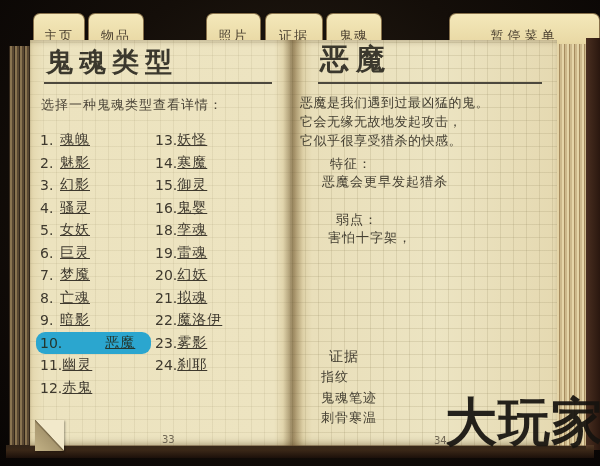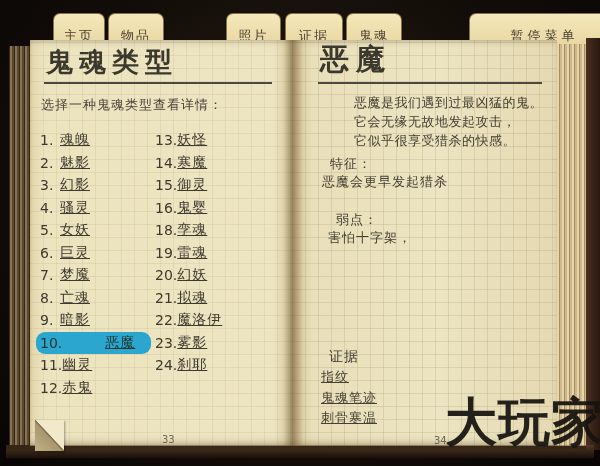--- a/index.html
+++ b/index.html
@@ -10,21 +10,20 @@
     font-family:"DejaVu Sans","Liberation Sans",sans-serif;
   }
   
   .tab {
     position:absolute; top:13px; height:44px;
     background:linear-gradient(#f4e8ba 0%, #e9d9a5 65%, #d9c58d 100%);
     border:1px solid #86704a; border-bottom:none; border-radius:7px 7px 0 0;
     display:flex; align-items:center; justify-content:center;
     font-size:13px; color:#4b4030; letter-spacing:2px; cursor:pointer;
     box-shadow:0 -1px 2px rgba(0,0,0,.35);
-    margin-left:20px;
   }
   .t0{left:33px;width:52px} .t1{left:88px;width:56px} .t2{left:147px;width:56px}
   .t3{left:206px;width:55px} .t4{left:265px;width:58px} .t5{left:326px;width:56px}
   .t6{left:449px;width:151px; letter-spacing:4px;}
   
   .stack-left { position:absolute; left:9px; top:46px; width:23px; height:399px;
     background:repeating-linear-gradient(90deg,#33271a 0 1px,#8a7450 1px 3px,#5a4832 3px 5px); }
   .page { position:absolute; top:40px; height:406px;
     box-shadow: inset 0 -7px 9px -6px rgba(80,60,30,.55), inset 0 5px 7px -5px rgba(80,60,30,.45); }
   .page-left { left:30px; width:262px;
@@ -60,28 +59,28 @@
   .ghost-item.selected { background:var(--highlight,#2ba6cf); border-radius:9px; color:#24372e;gap:43px; }
   .page-num { position:absolute; font-size:10px; color:#6d6452; }
   .pn-left { left:162px; top:434px; }
   .pn-right { left:434px; top:435px; }
   .fold { position:absolute; left:35px; top:420px; width:29px; height:31px; cursor:pointer;
     background:linear-gradient(to bottom left, #f2e9cb 48%, #776747 50%, #a8976f 54%, #c3b286 100%);
     box-shadow:1px 1px 2px rgba(0,0,0,.35); }
   
   .rp-title { left:320px; top:40px; font-size:29px; font-weight:bold; letter-spacing:7px; color:#3b382d; }
   .rp-title-line { position:absolute; left:318px; top:82px; width:224px; height:2px; background:#4c483d; }
-  .rp-desc { left:334px; top:93px; font-size:13px; line-height:19px; letter-spacing:.5px; color:#454033;padding-left:20px; }
+  .rp-desc { left:300px; top:93px; font-size:13px; line-height:19px; letter-spacing:.5px; color:#454033; }
   .rp-label { font-size:13px; color:#413c30; letter-spacing:1px;margin-left:8px; }
   .fl { left:322px; top:155px; }
   .fv { left:322px; top:173px; font-size:13px; letter-spacing:1px; color:#454033; }
   .wl { left:328px; top:211px; }
   .wv { left:328px; top:229px; font-size:13px; line-height:18px; letter-spacing:1px; color:#454033; }
   .el { left:321px; top:348px; font-size:14px; }
-  .ev { left:321px; top:367px; font-size:13px; line-height:20.5px; letter-spacing:1px; color:#454033;text-decoration:underline; }
+  .ev { left:321px; top:367px; font-size:13px; line-height:20.5px; letter-spacing:1px; color:#454033; }
   
   .watermark { position:absolute; right:-4px; bottom:8px; font-size:52px; font-weight:bold;
     color:#16130f; opacity:.93; z-index:40; letter-spacing:1px; }
 </style>
 </head>
 <body>
 
 <div class="screen">
 
   <div class="tab t0">主页</div>

